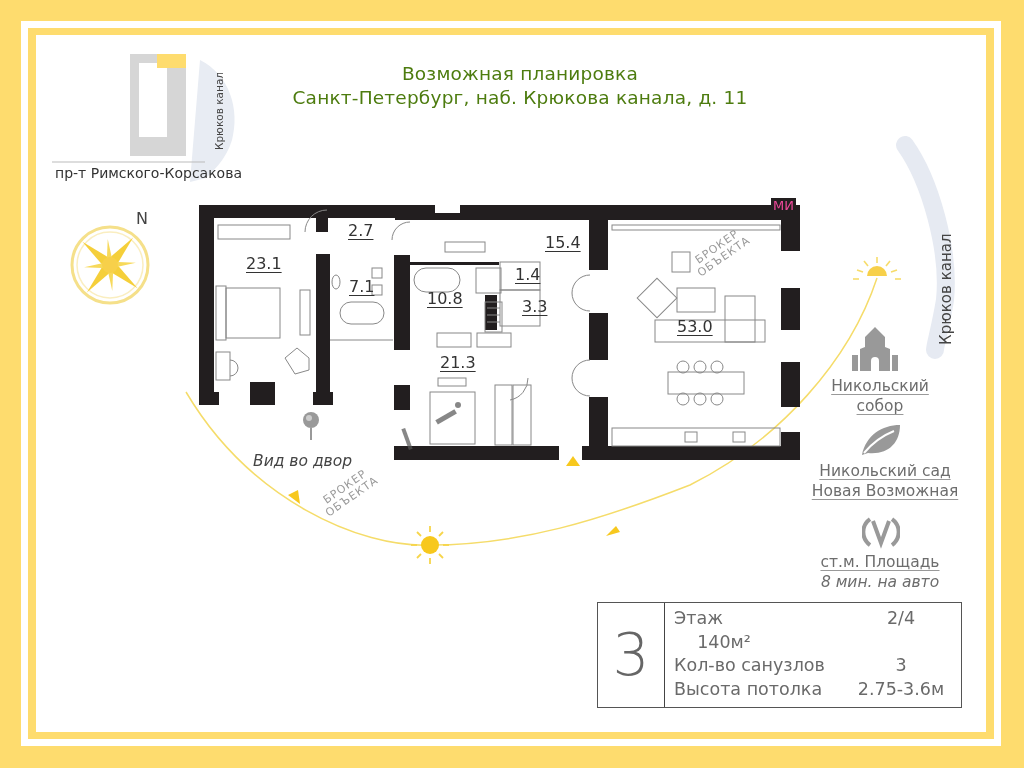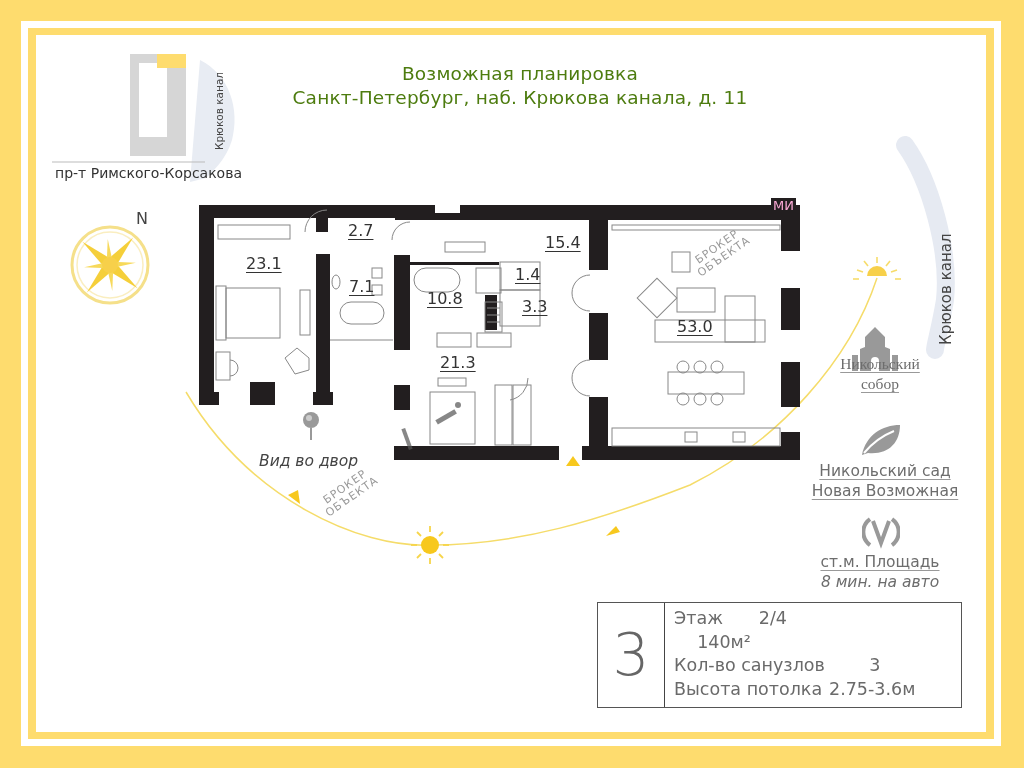--- a/index.html
+++ b/index.html
@@ -10,21 +10,21 @@
   .abs { position:absolute; }
   .title { position:absolute; left:260px; top:62px; width:520px; text-align:center; color:#4d7c0f; font-size:18.5px; line-height:24px; letter-spacing:0.2px; }
   .plan-svg { position:absolute; left:0; top:0; }
   .room-label { position:absolute; font-size:16px; color:#333; text-decoration:underline; text-decoration-thickness:1px; text-underline-offset:3px; }
   .poi { position:absolute; text-align:center; color:#6d6d6d; font-size:15.5px; line-height:20px; }
   .poi .ul { text-decoration:underline; text-decoration-color:#999; text-underline-offset:3px; }
   .poi .it { font-style:italic; }
   .info-box { position:absolute; left:597px; top:602px; width:365px; height:106px; border:1.5px solid #555; box-sizing:border-box; display:flex; }
   .info-num { width:66px; border-right:1.5px solid #444; display:flex; align-items:center; justify-content:center; font-size:58px; color:#666; font-weight:300; }
   .info-rows { flex:1; padding:4px 10px 0 9px; }
-  .info-row { display:flex; justify-content:flex-start; font-size:17.5px; line-height:23.5px; color:#6a6a6a; }
+  .info-row { display:flex; justify-content:space-between; font-size:17.5px; line-height:23.5px; color:#6a6a6a; }
   .info-row .v { width:100px; text-align:center; }
   .rot { position:absolute; transform-origin:left top; white-space:nowrap; }
   .loc-street { position:absolute; left:55px; top:165px; font-size:14px; color:#333; }
   .watermark { position:absolute; color:#999; font-size:11px; letter-spacing:1px; line-height:12px; text-align:center; }
 </style>
 </head>
 <body>
 
 <div class="frame-outer"></div>
 <div class="frame-yellow"></div>
@@ -205,42 +205,42 @@
 <div class="room-label" style="left:246px;top:254px;">23.1</div>
 <div class="room-label" style="left:348px;top:221px;">2.7</div>
 <div class="room-label" style="left:349px;top:277px;">7.1</div>
 <div class="room-label" style="left:427px;top:289px;">10.8</div>
 <div class="room-label" style="left:515px;top:265px;">1.4</div>
 <div class="room-label" style="left:515px;top:297px;margin-left:7px;">3.3</div>
 <div class="room-label" style="left:545px;top:233px;">15.4</div>
 <div class="room-label" style="left:440px;top:353px;">21.3</div>
 <div class="room-label" style="left:677px;top:317px;">53.0</div>
 
-<div class="abs" style="left:771px;top:198px;font-size:13px;color:#f9a8d4;background:#221e1f;padding:0 2px;">МИ</div>
+<div class="abs" style="left:771px;top:198px;font-size:13px;color:#ec4899;background:#221e1f;padding:0 2px;">МИ</div>
 
 <div class="watermark" style="left:690px;top:240px;transform:rotate(-35deg);">
   <div>БРОКЕР</div>
     <div>ОБЪЕКТА</div>
 </div>
 <div class="watermark" style="left:318px;top:480px;transform:rotate(-35deg);">
   <div>БРОКЕР</div>
     <div>ОБЪЕКТА</div>
 </div>
 
-<div class="abs" style="left:253px;top:452px;font-size:15.5px;color:#444;font-style:italic;margin-left:6px;">Вид во двор</div>
+<div class="abs" style="left:253px;top:452px;font-size:15.5px;color:#444;font-style:italic;">Вид во двор</div>
 
 <div class="rot" style="left:937px;top:345px;transform:rotate(-90deg);font-size:15px;color:#444;">Крюков канал</div>
 
 <svg class="abs" style="left:852px;top:327px;" width="46" height="44">
   <path d="M23,0 L33,10 L33,20 L38,22 L38,44 L8,44 L8,22 L13,20 L13,10 Z" fill="#999"></path>
   <rect x="0" y="28" width="6" height="16" fill="#999"></rect>
   <rect x="40" y="28" width="6" height="16" fill="#999"></rect>
   <path d="M19,44 L19,34 A4,4 0 0,1 27,34 L27,44 Z" fill="#fff"></path>
 </svg>
-<div class="poi" style="left:800px;top:354px;width:160px;font-family:Liberation Serif, serif;">
+<div class="poi" style="left:800px;top:376px;width:160px;">
   <div class="ul">Никольский</div>
   <div class="ul">собор</div>
 </div>
 
 <svg class="abs" style="left:860px;top:423px;" width="42" height="34">
   <path d="M2,32 C6,12 22,2 40,2 C40,20 28,32 8,30 Z" fill="#999"></path>
   <path d="M4,30 C14,18 24,12 34,8" stroke="#fff" stroke-width="2" fill="none"></path>
 </svg>
 <div class="poi" style="left:795px;top:461px;width:180px;">
   <div class="ul">Никольский сад</div>

